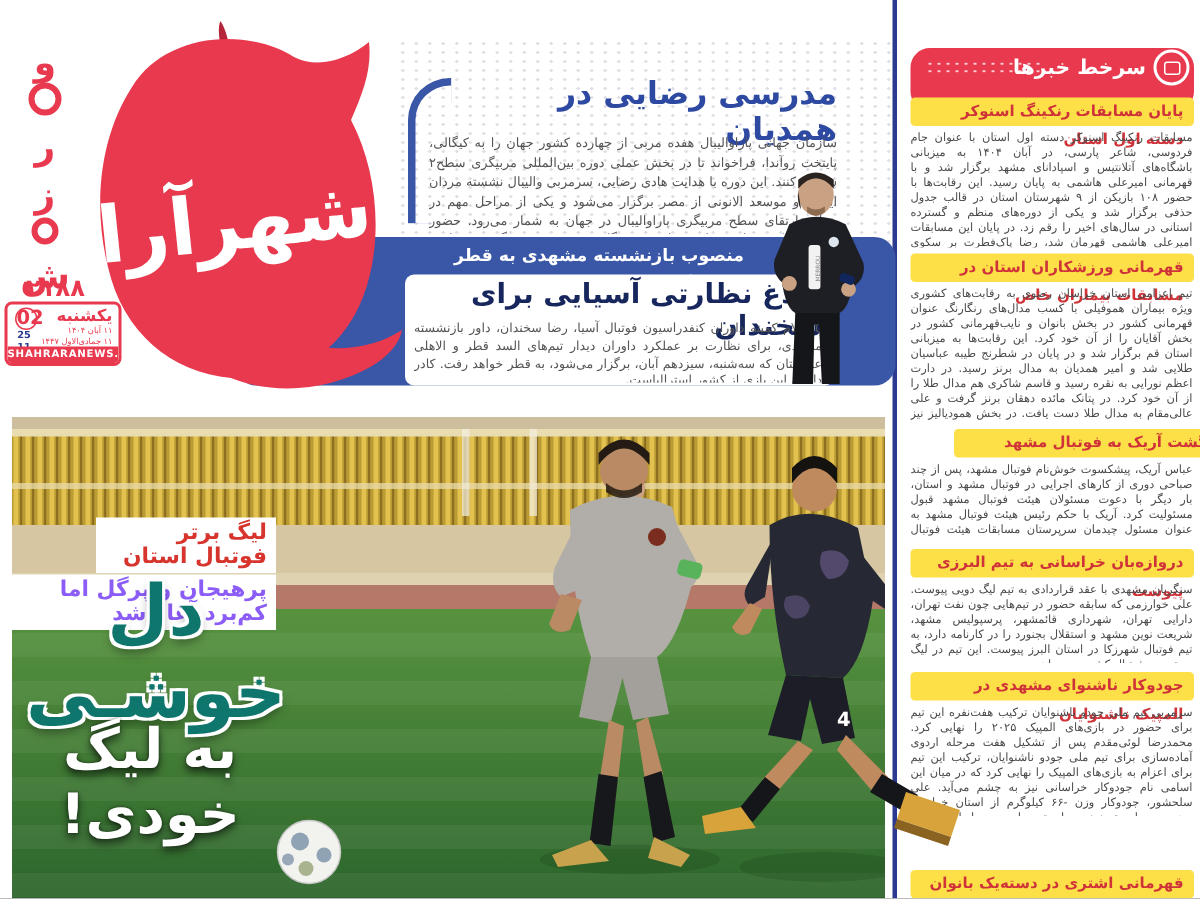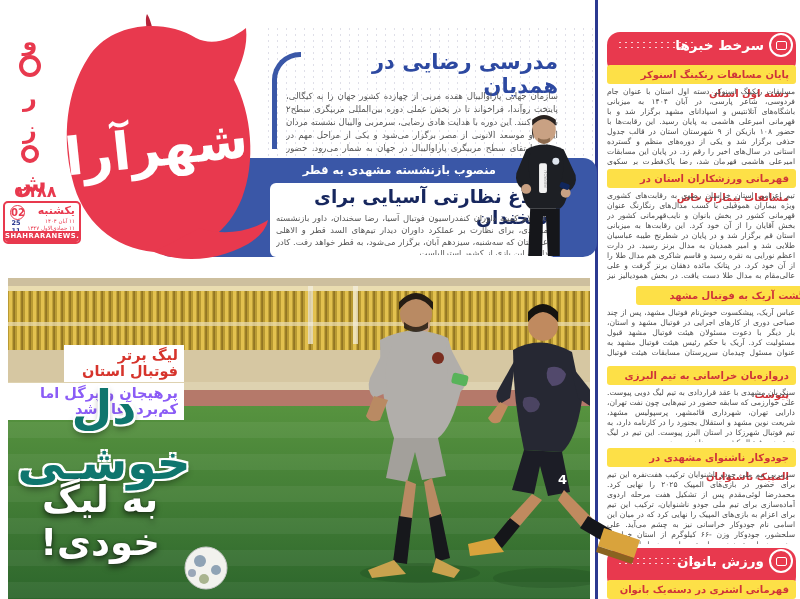--- a/index.html
+++ b/index.html
@@ -34,21 +34,21 @@
            text-align:justify;overflow:hidden;}
 
   
   .masthead-svg{left:0;top:14px;z-index:5;}
   .issue-no{left:4px;top:182px;width:66px;color:#e8394e;font-weight:bold;font-size:16px;
             letter-spacing:7px;text-align:center;z-index:6;}
   .datebox{left:3px;top:201px;width:78px;height:43px;border:2px solid #e8394e;border-radius:5px;
            background:#fff;box-sizing:border-box;z-index:6;overflow:hidden;}
   .datebox .weekday{position:absolute;right:4px;top:1px;color:#e8394e;font-weight:bold;font-size:11px;}
   .datebox .daycirc{position:absolute;left:5px;top:2px;width:13px;height:13px;border:1.5px solid #e8394e;
-           border-radius:50%;color:#e8394e;font-size:10px;line-height:13px;text-align:center;font-weight:bold;}
+           border-radius:50%;color:#e8394e;font-size:13px;line-height:13px;text-align:center;font-weight:bold;}
   .datebox .mini{position:absolute;right:4px;top:15px;width:52px;color:#e8394e;font-size:5.5px;
            line-height:1.25;text-align:right;}
   .datebox .greg{position:absolute;left:3px;top:17px;width:16px;color:#2b3990;font-weight:bold;
            font-size:6.5px;line-height:1.2;text-align:center;}
   .datebox .site{position:absolute;left:0;bottom:0;width:100%;height:11px;background:#e8394e;
            color:#fff;font-size:6.8px;font-weight:bold;line-height:11px;text-align:center;
            letter-spacing:.5px;}
 
   
   .bracket{left:272px;top:52px;width:24px;height:92px;border-left:5px solid #3a57a7;
@@ -105,24 +105,20 @@
 
   <div class="abs rc rc-band rtl" style="top:286px;margin-left:29px;">بازگشت آریک به فوتبال مشهد</div>
   <div class="abs rc rc-body rtl" style="top:308px;height:52px;">عباس آریک، پیشکسوت خوش‌نام فوتبال مشهد، پس از چند صباحی دوری از کارهای اجرایی در فوتبال مشهد و استان، بار دیگر با دعوت مسئولان هیئت فوتبال مشهد قبول مسئولیت کرد. آریک با حکم رئیس هیئت فوتبال مشهد به عنوان مسئول چیدمان سرپرستان مسابقات هیئت فوتبال مشهد منصوب شد.</div>
 
   <div class="abs rc rc-band rtl" style="top:366px;">دروازه‌بان خراسانی به تیم البرزی پیوست</div>
   <div class="abs rc rc-body rtl" style="top:388px;height:54px;">سنگربان مشهدی با عقد قراردادی به تیم لیگ دویی پیوست. علی خوارزمی که سابقه حضور در تیم‌هایی چون نفت تهران، دارایی تهران، شهرداری قائمشهر، پرسپولیس مشهد، شریعت نوین مشهد و استقلال بجنورد را در کارنامه دارد، به تیم فوتبال شهرزکا در استان البرز پیوست. این تیم در لیگ دسته دوم فوتبال کشور به میدان می‌رود.</div>
 
   <div class="abs rc rc-band rtl" style="top:448px;">جودوکار ناشنوای مشهدی در المپیک ناشنوایان</div>
   <div class="abs rc rc-body rtl" style="top:470px;height:74px;">سرمربی تیم ملی جودو ناشنوایان ترکیب هفت‌نفره این تیم برای حضور در بازی‌های المپیک ۲۰۲۵ را نهایی کرد. محمدرضا لوئی‌مقدم پس از تشکیل هفت مرحله اردوی آماده‌سازی برای تیم ملی جودو ناشنوایان، ترکیب این تیم برای اعزام به بازی‌های المپیک را نهایی کرد که در میان این اسامی نام جودوکار خراسانی نیز به چشم می‌آید. علی سلحشور، جودوکار وزن -۶۶ کیلوگرم از استان خراسان رضوی، در این تورنمنت برای تیم ملی جودو ایران به روی تاتامی می‌رود.</div>
 
-  <div class="abs rc rc-header rtl" style="top:548px;">
-    <span class="hdr-label">ورزش بانوان</span>
-    <span class="rc-badge"></span>
-  </div>
   <div class="abs rc rc-band rtl" style="top:580px;">قهرمانی اشتری در دسته‌یک بانوان کشور</div>
 
   <div class="abs bracket"></div>
   <div class="abs h1-top rtl">مدرسی رضایی در همدیان</div>
   <div class="abs body-top rtl">سازمان جهانی پاراوالیبال هفده مربی از چهارده کشور جهان را به کیگالی، پایتخت روآندا، فراخواند تا در بخش عملی دوره بین‌المللی مربیگری سطح۲ شرکت کنند. این دوره با هدایت هادی رضایی، سرمربی والیبال نشسته مردان ایران، و موسعد الانونی از مصر برگزار می‌شود و یکی از مراحل مهم در برنامه ارتقای سطح مربیگری پاراوالیبال در جهان به شمار می‌رود. حضور مربیان از کشورهای مختلف در این دوره، گامی مؤثر در مسیر گسترش دانش فنی و تقویت زیرساخت‌های آموزشی این رشته محسوب می‌شود.</div>
 
   <div class="abs panel2"></div>
   <div class="abs kicker2 rtl">منصوب بازنشسته مشهدی به قطر می‌رود</div>
   <div class="abs card2"></div>
   <div class="abs h2-story rtl">ابلاغ نظارتی آسیایی برای سخندان</div>

